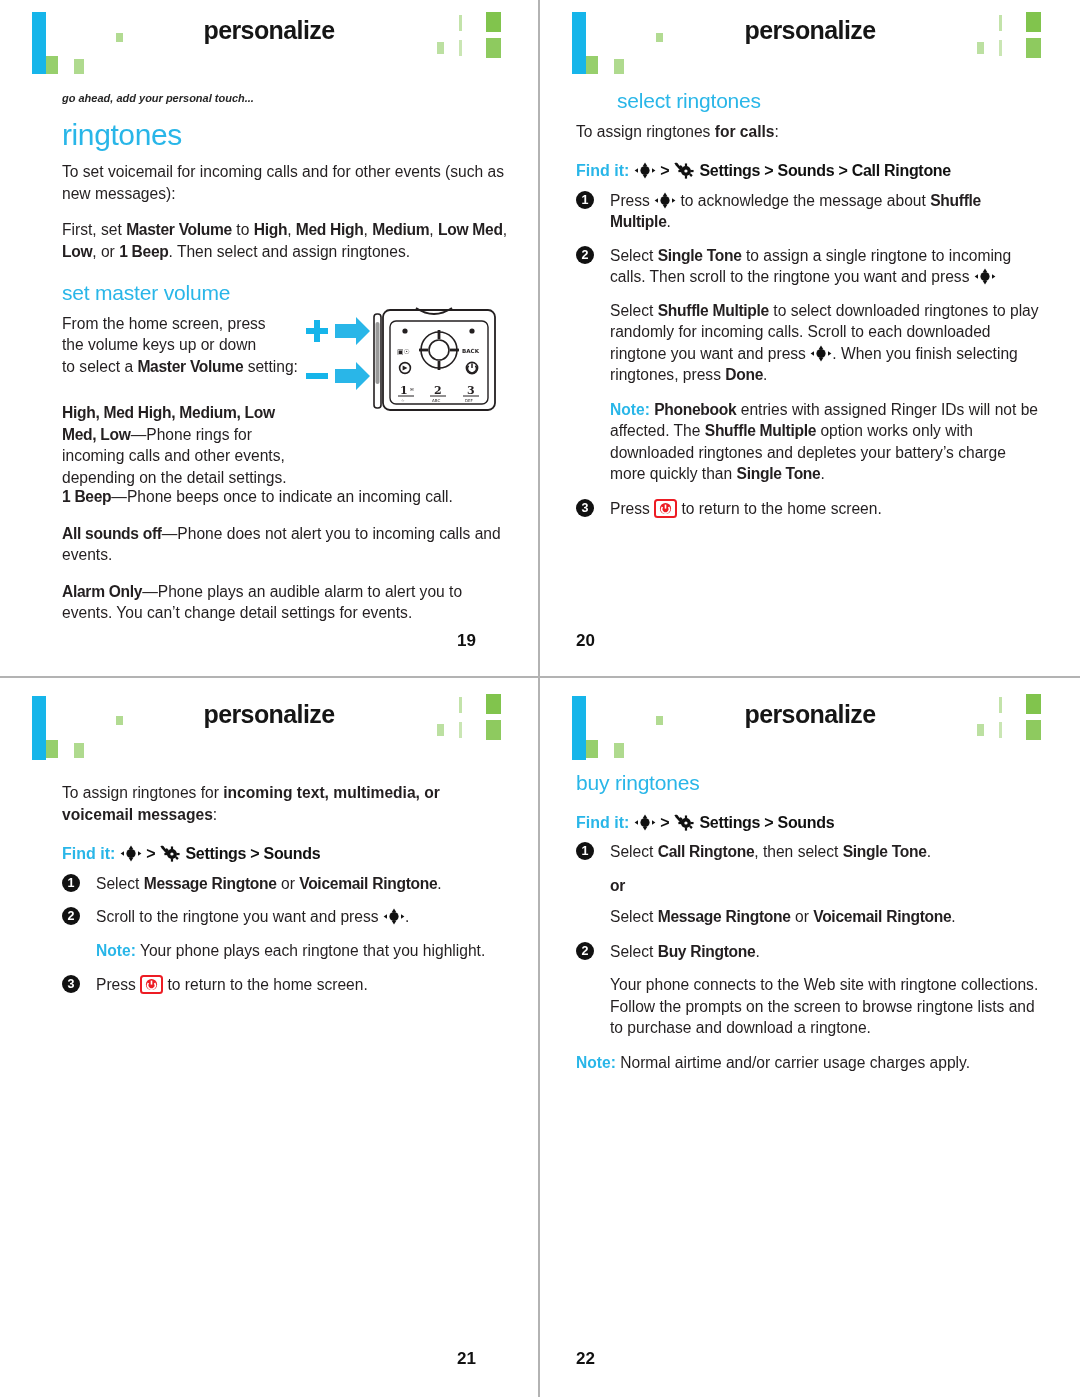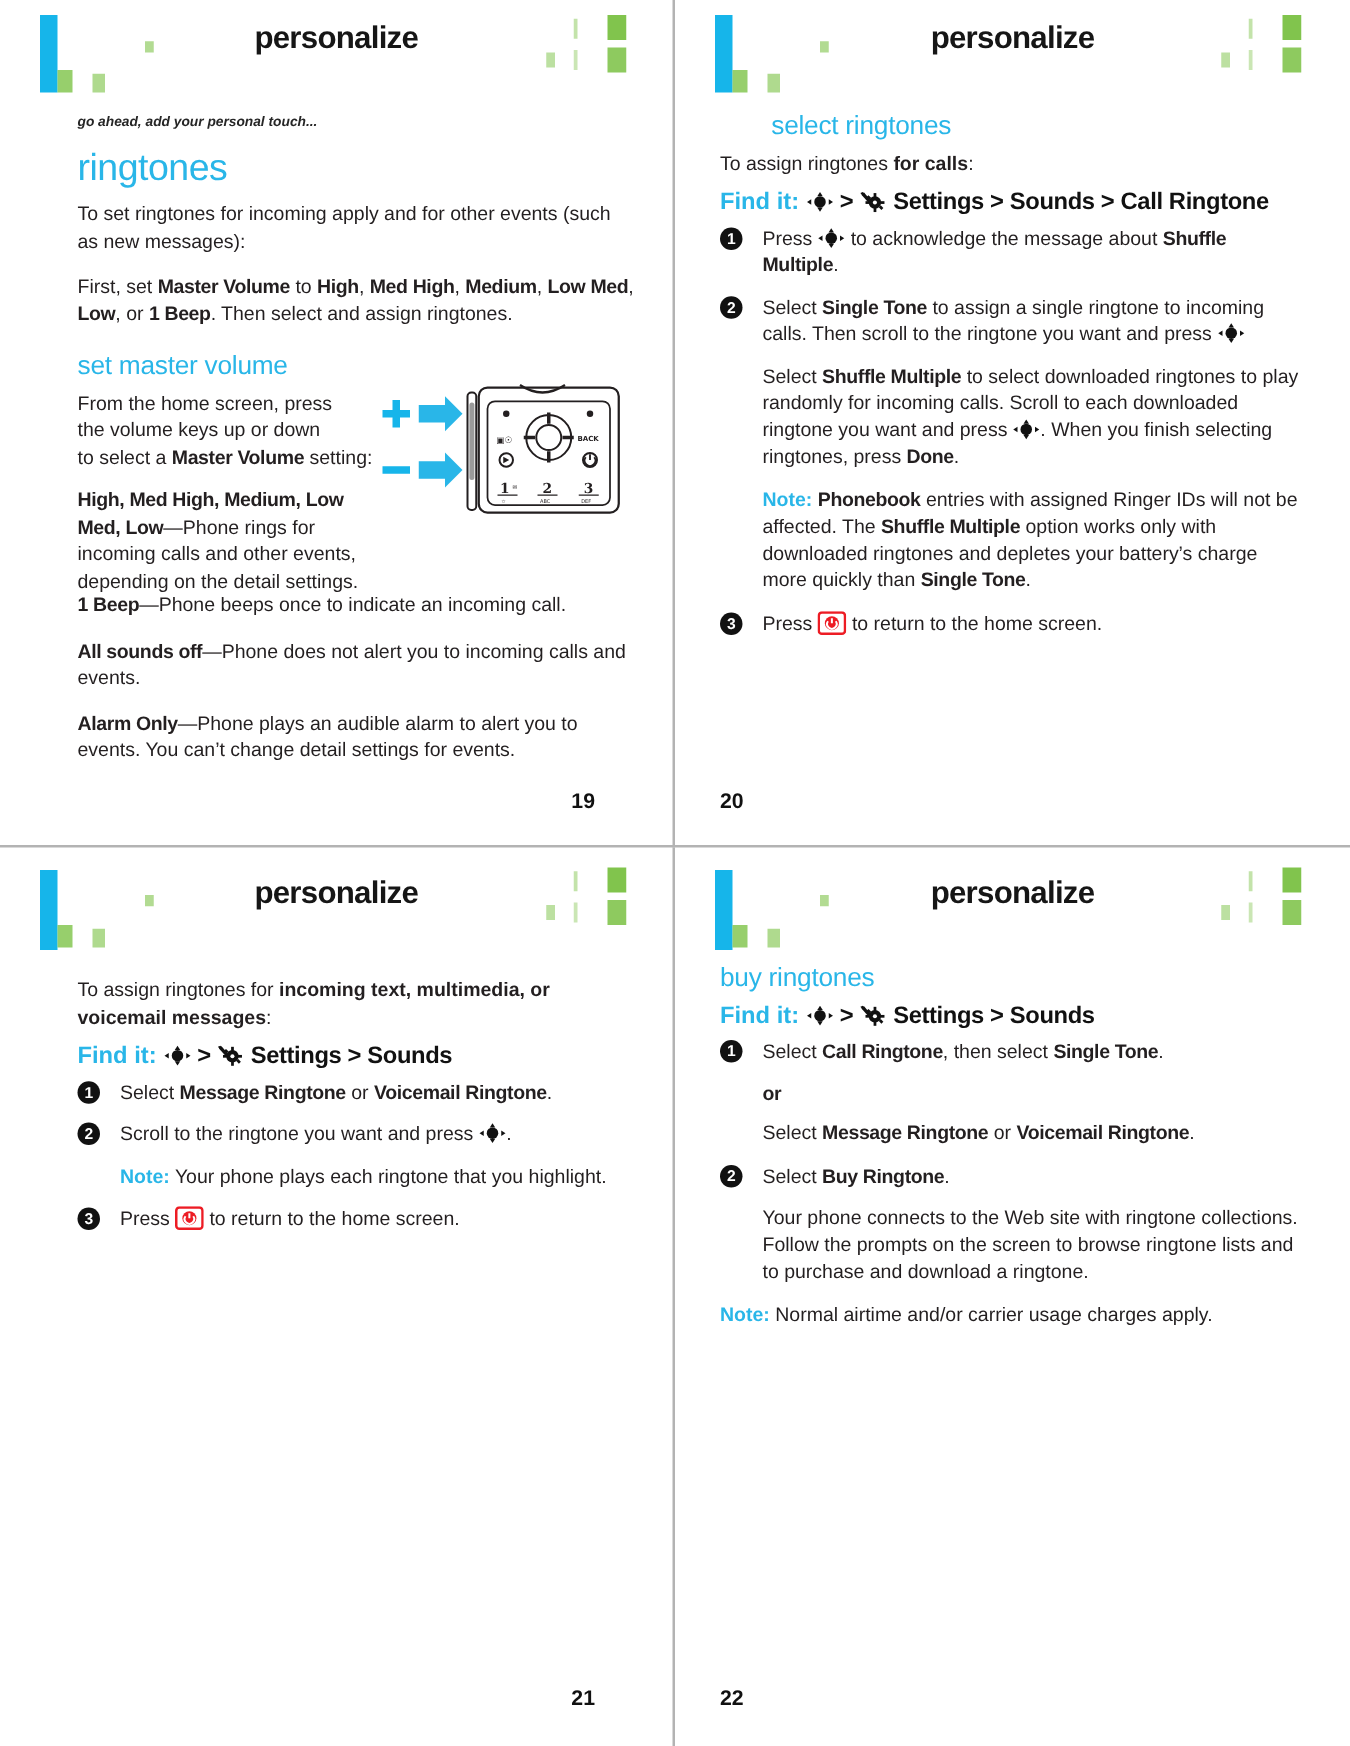--- a/index.html
+++ b/index.html
@@ -92,22 +92,22 @@
   .tight{margin-bottom:9px;}
   b, .cond{
     font-family:"Liberation Sans Narrow","Liberation Sans",sans-serif;
     font-weight:bold;
     font-stretch:condensed;
     letter-spacing:-0.3px;
   }
   .bb{font-weight:bold;}
   .note-lbl{color:#29b6e8;font-weight:bold;text-align:center;}
   .findit{
-    color:#29b6e8;font-weight:bold;font-size:19px;
-    margin:8px 0 8px 0;
+    color:#29b6e8;font-weight:bold;font-size:16px;
+    margin:18px 0 8px 0;
   }
   .findit .path{color:#111;}
 
   
   ol.steps{list-style:none;margin:0;padding:0;}
   ol.steps li{
     position:relative;
     padding-left:34px;
     margin-bottom:12px;
   }
@@ -188,28 +188,28 @@
       <div class="sq e"></div>
       <div class="sq f"></div>
       <div class="sq g"></div>
       <div class="sq h"></div>
       <div class="hdr-title">personalize</div>
     </div>
 
     <div class="body">
       <div class="tagline">go ahead, add your personal touch...</div>
       <h1 class="sect">ringtones</h1>
-      <p class="flowtext">To set ringtones for incoming apply and for other events (such as new messages):</p>
+      <p class="flowtext">To set voicemail for incoming calls and for other events (such as new messages):</p>
       <p class="flowtext">
         <span>First, set </span><b class="cond">Master Volume</b><span> to </span><b class="cond">High</b>, <b class="cond">Med High</b>, <b class="cond">Medium</b>, <b class="cond">Low Med</b>, <b class="cond">Low</b><span>, or </span><b class="cond">1 Beep</b><span>. Then select and assign ringtones.</span>
       </p>
 
       <h2 class="sub">set master volume</h2>
 
-      <p style="max-width:240px;margin-bottom:13px;">
+      <p style="max-width:240px;margin-bottom:25px;">
         <span>From the home screen, press</span><br>
         <span>the volume keys up or down</span><br>
         <span>to select a </span><b class="cond">Master Volume</b><span> setting:</span>
       </p>
 
       <p style="max-width:240px;margin-bottom:0;">
         <b class="cond">High, Med High, Medium, Low Med, Low</b><span>—Phone rings for incoming calls and other events, depending on the detail settings.</span>
       </p>
       <p style="margin-top:-2px;">
         <b class="cond">1 Beep</b><span>—Phone beeps once to indicate an incoming call.</span>

